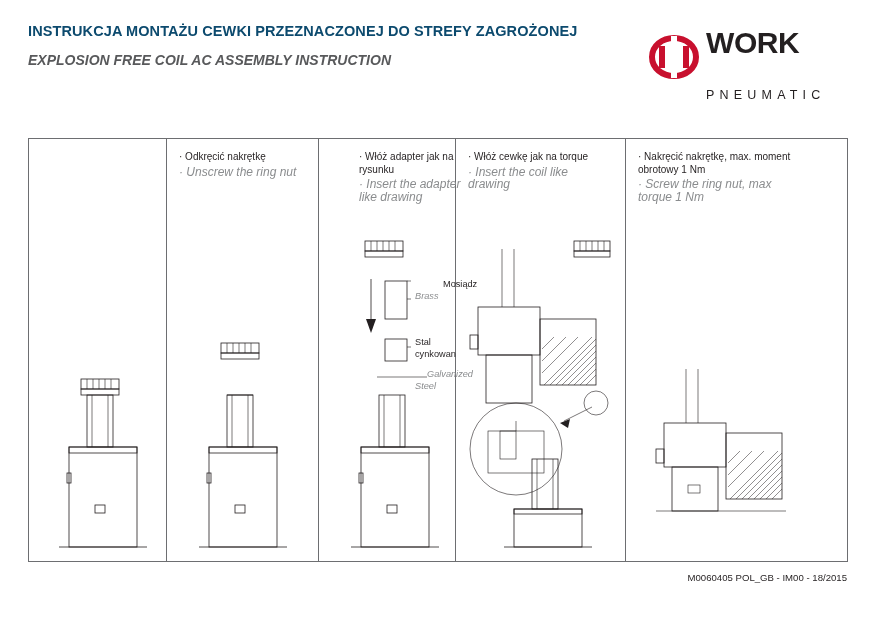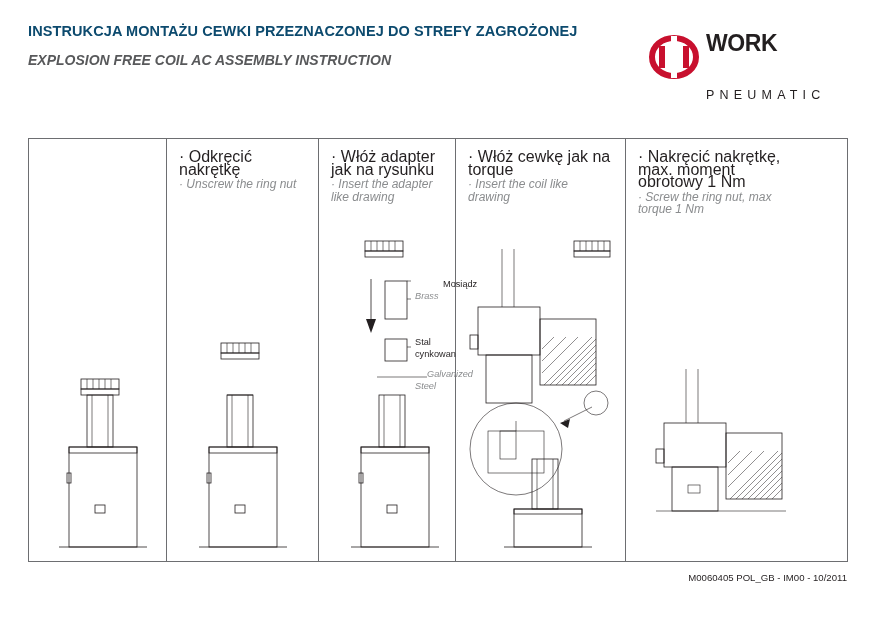--- a/index.html
+++ b/index.html
@@ -75,21 +75,21 @@
     width: 142px;
   }
   .logo-metal {
     font-size: 25px;
     font-weight: bold;
     letter-spacing: -0.4px;
     line-height: 26px;
     color: #231f20;
   }
   .logo-work {
-    font-size: 23px;
+    font-size: 30px;
     font-weight: bold;
     letter-spacing: -0.4px;
     line-height: 26px;
     color: #231f20;
   }
   .logo-reg {
     font-size: 9px;
     vertical-align: super;
     font-weight: normal;
   }
@@ -126,21 +126,21 @@
     background: #6d6e71;
   }
   .caption {
     position: absolute;
     top: 12px;
     left: 12px;
     width: 128px;
     line-height: 12.5px;
   }
   .cap-pl {
-    font-size: 16px;
+    font-size: 10px;
     color: #231f20;
     margin: 0;
   }
   .cap-en {
     font-size: 12px;
     font-style: italic;
     color: #8a8c8e;
     margin: 2px 0 0 0;
   }
 
@@ -251,21 +251,21 @@
         <line x1="60" y1="204" x2="60" y2="214" class="ln-thin"></line>
         <line x1="66" y1="204" x2="66" y2="214" class="ln-thin"></line>
         <line x1="72" y1="204" x2="72" y2="214" class="ln-thin"></line>
         <line x1="78" y1="204" x2="78" y2="214" class="ln-thin"></line>
         <line x1="84" y1="204" x2="84" y2="214" class="ln-thin"></line>
         <line x1="32" y1="408" x2="120" y2="408" class="ln"></line>
       </svg>
     </div>
 
     <div class="panel" style="left:290px; width:136px;">
-      <div class="caption" style="width:120px;">
+      <div class="caption" style="width:120px;margin-left:28px;">
         <p class="cap-pl">· Włóż adapter jak na rysunku</p>
         <p class="cap-en">· Insert the adapter like drawing</p>
       </div>
       <svg width="136" height="422" viewBox="0 0 136 422" style="position:absolute;top:0;left:0;">
 
         <rect x="46" y="102" width="38" height="10" class="ln"></rect>
         <rect x="46" y="112" width="38" height="6" class="ln"></rect>
         <line x1="52" y1="102" x2="52" y2="112" class="ln-thin"></line>
         <line x1="58" y1="102" x2="58" y2="112" class="ln-thin"></line>
         <line x1="64" y1="102" x2="64" y2="112" class="ln-thin"></line>
@@ -384,15 +384,15 @@
         </g>
 
         <rect x="62" y="346" width="12" height="8" class="ln-thin"></rect>
 
         <line x1="30" y1="372" x2="160" y2="372" class="ln-thin"></line>
       </svg>
     </div>
 
   </div>
 
-  <div class="footer">M0060405 POL_GB - IM00 - 10/2011</div>
+  <div class="footer">M0060405 POL_GB - IM00 - 18/2015</div>
 
 </div>
 
 </body></html>

